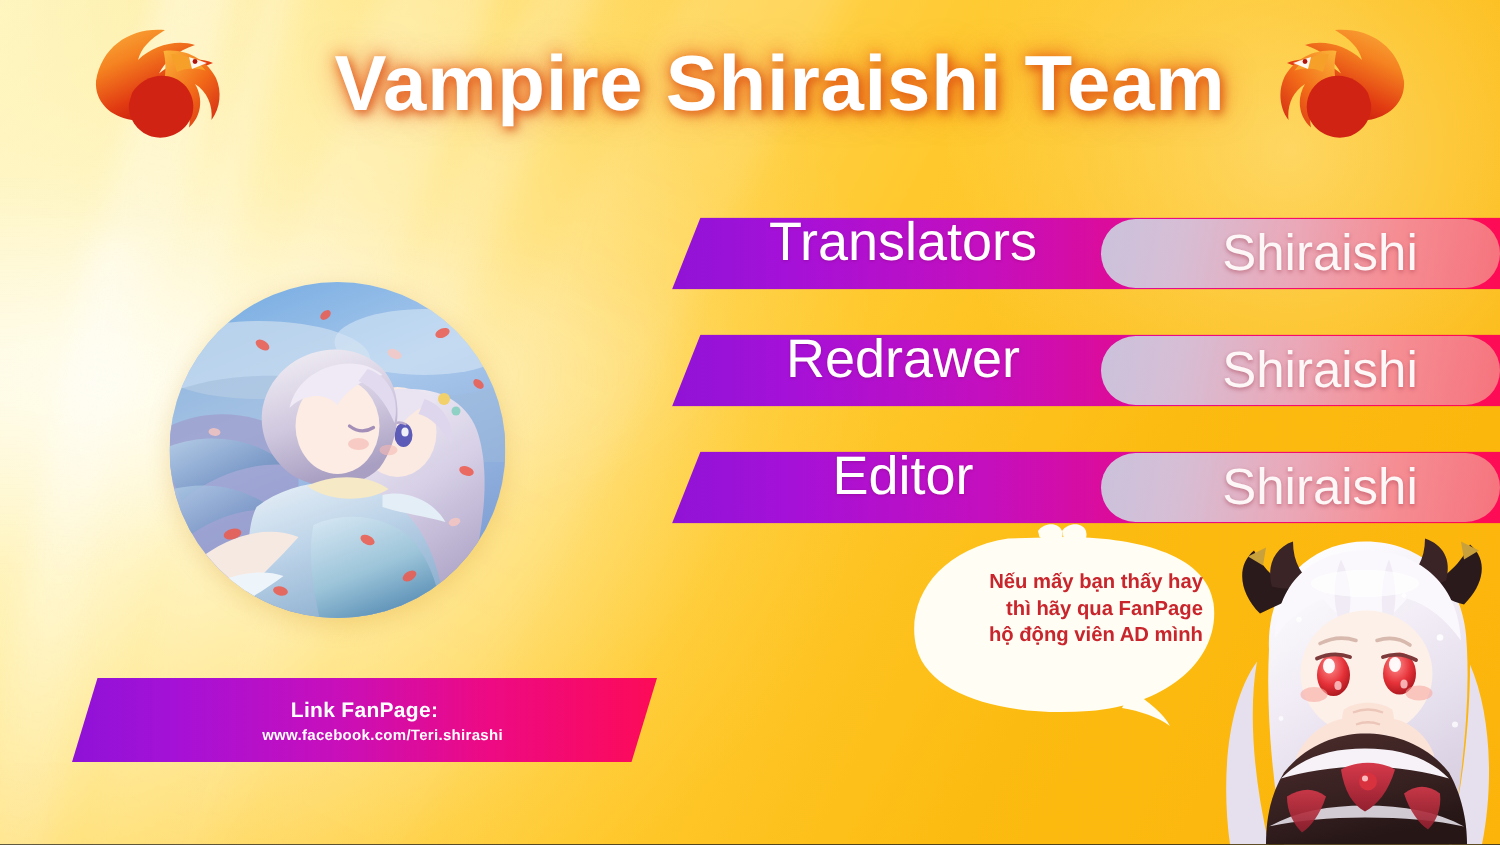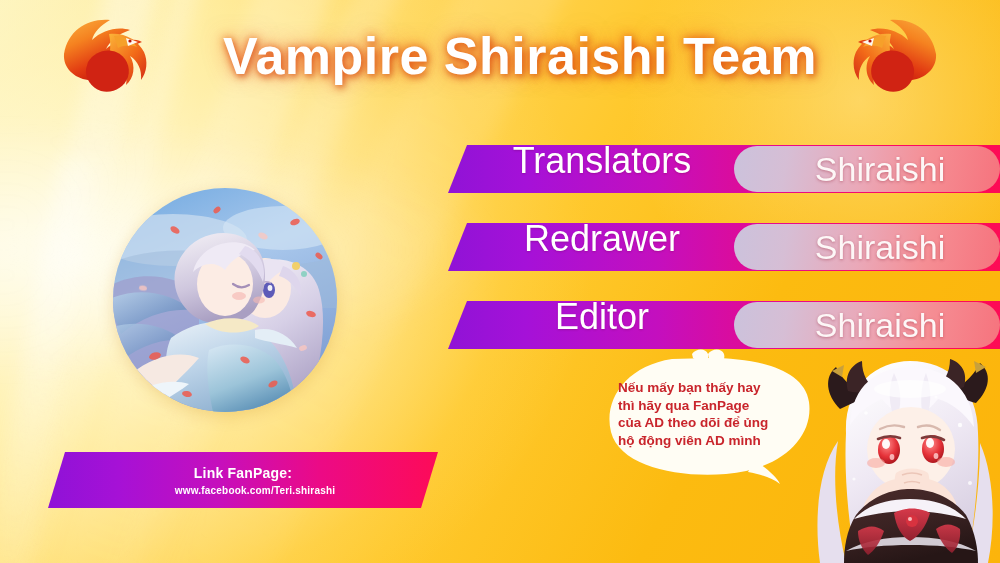--- a/index.html
+++ b/index.html
@@ -96,21 +96,21 @@
     color:#fdf7f7; font-size:34px; font-weight:400;
     text-shadow:0 1px 3px rgba(150,40,60,0.45);
     padding-left:26px;
   }
 
   
   .bubble-wrap { position:absolute; left:604px; top:352px; width:212px; height:132px; }
   .bubble-wrap svg.bubble-shape { position:absolute; inset:0; width:100%; height:100%; overflow:visible; }
   .bubble-text {
     position:absolute; left:0; right:0; top:27px;
-    text-align:left;
+    text-align:right;
     color:#c9252c; font-size:13.5px; font-weight:bold; line-height:17.5px;
     padding:0 14px;
   }
   .bubble-text span { display:block; }
 
   
   .chibi { position:absolute; right:-6px; bottom:0; width:196px; height:208px; }
   .chibi svg { display:block; width:100%; height:100%; }
 
   
@@ -332,21 +332,20 @@
                Z" fill="#fffdf4"></path>
 
       <path d="M150 108 C162 116 172 124 176 132 C168 126 156 122 144 120 Z" fill="#fffdf4"></path>
 
       <path d="M88 2 C92 -4 102 -4 104 2 C106 8 100 14 94 20 C99 10 92 8 89 6 Z" fill="#fffdf4"></path>
       <path d="M104 2 C108 -4 118 -4 120 2 C122 8 116 14 110 20 C115 10 108 8 105 6 Z" fill="#fffdf4"></path>
     </svg>
     <div class="bubble-text">
       <span>Nếu mấy bạn thấy hay</span>
       <span>thì hãy qua FanPage</span>
-      <span>của AD theo dõi để ủng</span>
       <span>hộ động viên AD mình</span>
     </div>
   </div>
 
   <div class="chibi">
     <svg viewBox="0 0 196 208" xmlns="http://www.w3.org/2000/svg">
       <defs>
         <linearGradient id="chHair" x1="0.2" y1="0" x2="0.6" y2="1">
           <stop offset="0%" stop-color="#ffffff"></stop>
           <stop offset="48%" stop-color="#efe9f4"></stop>

